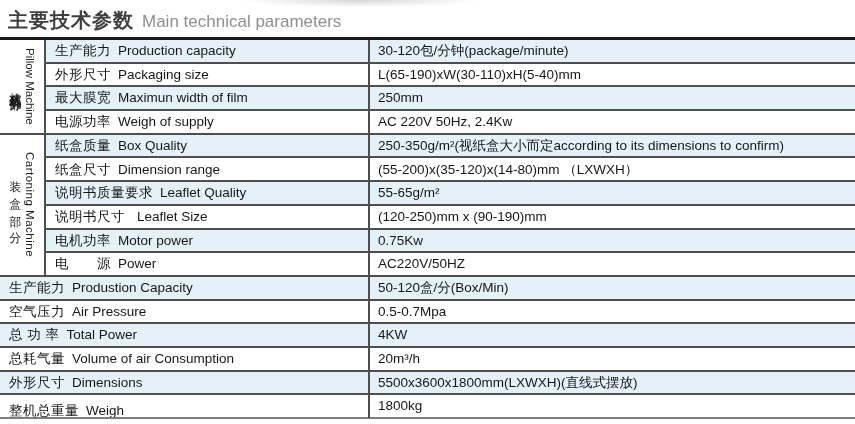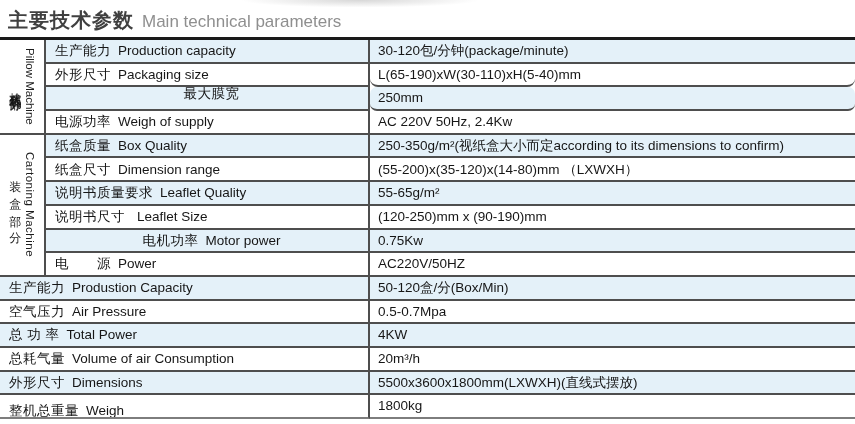--- a/index.html
+++ b/index.html
@@ -66,28 +66,28 @@
         <span class="name-zh">生产能力</span>
         <span class="name-en">Production capacity</span>
       </div>
       <div class="cell value-cell alt" style="grid-area: 1 / 3;">
         <span class="value-text">30-120包/分钟(package/minute)</span>
       </div>
       <div class="cell name-cell" style="grid-area: 2 / 2;">
         <span class="name-zh">外形尺寸</span>
         <span class="name-en">Packaging size</span>
       </div>
-      <div class="cell value-cell" style="grid-area: 2 / 3; border-radius: 8px;">
+      <div class="cell value-cell" style="grid-area: 2 / 3;">
         <span class="value-text">L(65-190)xW(30-110)xH(5-40)mm</span>
       </div>
-      <div class="cell name-cell alt" style="grid-area: 3 / 2; flex-direction: column;">
+      <div class="cell name-cell alt" style="grid-area: 3 / 2;">
         <span class="name-zh">最大膜宽</span>
         <span class="name-en">Maximun width of film</span>
       </div>
-      <div class="cell value-cell alt" style="grid-area: 3 / 3; border-radius: 7px;">
+      <div class="cell value-cell alt" style="grid-area: 3 / 3;">
         <span class="value-text">250mm</span>
       </div>
       <div class="cell name-cell" style="grid-area: 4 / 2;">
         <span class="name-zh">电源功率</span>
         <span class="name-en">Weigh of supply</span>
       </div>
       <div class="cell value-cell" style="grid-area: 4 / 3;">
         <span class="value-text">AC 220V 50Hz, 2.4Kw</span>
       </div>
       <div class="cell name-cell alt" style="grid-area: 5 / 2;">
@@ -111,21 +111,21 @@
       <div class="cell value-cell alt" style="grid-area: 7 / 3;">
         <span class="value-text">55-65g/m²</span>
       </div>
       <div class="cell name-cell" style="grid-area: 8 / 2; gap: 12px;">
         <span class="name-zh">说明书尺寸</span>
         <span class="name-en">Leaflet  Size</span>
       </div>
       <div class="cell value-cell" style="grid-area: 8 / 3;">
         <span class="value-text">(120-250)mm x (90-190)mm</span>
       </div>
-      <div class="cell name-cell alt" style="grid-area: 9 / 2; justify-content: center;">
+      <div class="cell name-cell alt" style="grid-area: 9 / 2;">
         <span class="name-zh">电机功率</span>
         <span class="name-en">Motor power</span>
       </div>
       <div class="cell value-cell alt" style="grid-area: 9 / 3;">
         <span class="value-text">0.75Kw</span>
       </div>
       <div class="cell name-cell" style="grid-area: 10 / 2;">
         <span class="name-zh">电　　源</span>
         <span class="name-en">Power</span>
       </div>

